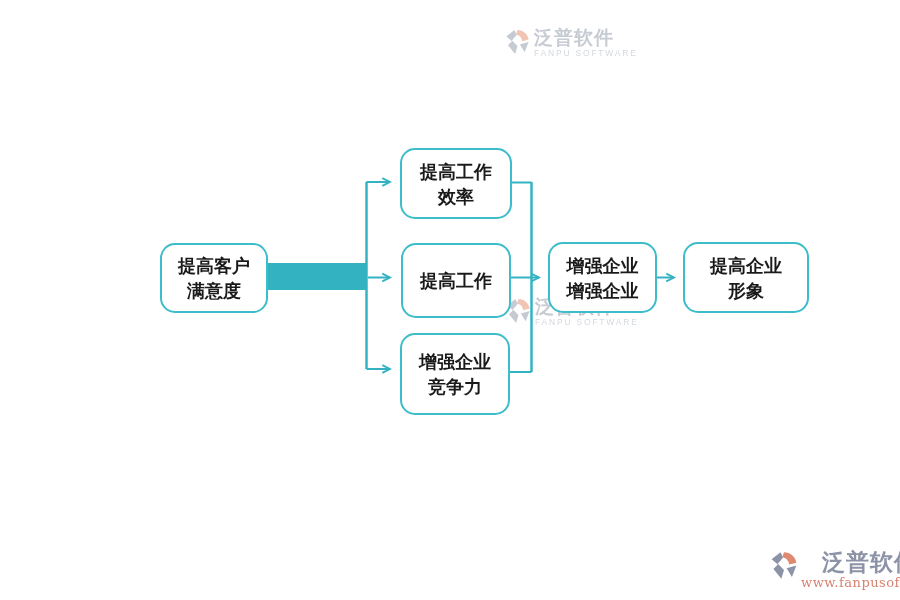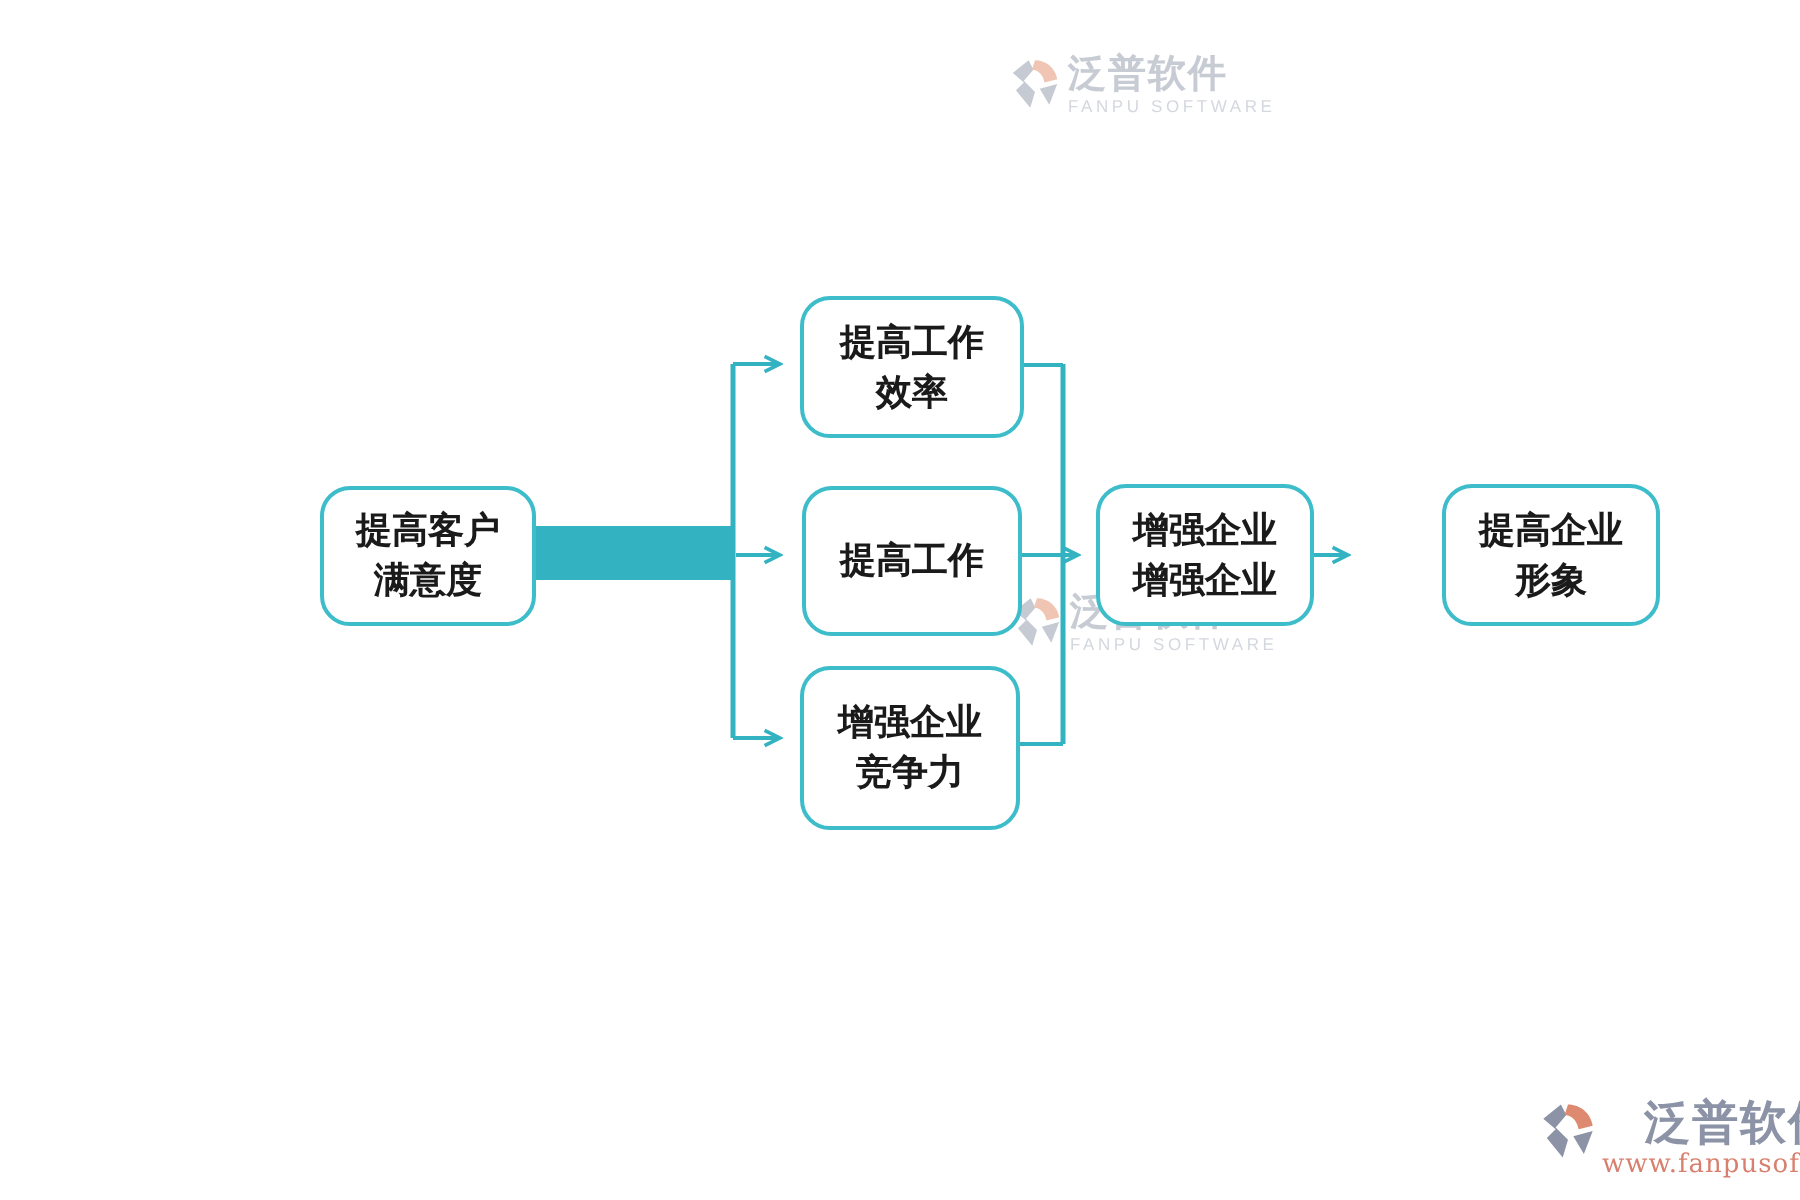--- a/index.html
+++ b/index.html
@@ -118,21 +118,21 @@
   <div class="node" style="left:400px;top:333px;width:110px;height:82px;">
     <span>增强企业</span>
     <span>竞争力</span>
   </div>
 
   <div class="node" style="left:548px;top:242px;width:109px;height:71px;">
     <span>增强企业</span>
     <span>增强企业</span>
   </div>
 
-  <div class="node" style="left:721px;top:242px;width:109px;height:71px;">
+  <div class="node" style="left:683px;top:242px;width:126px;height:71px;">
     <span>提高企业</span>
     <span>形象</span>
   </div>
 
   <div class="footer-brand" style="left:769px;top:549px;">
     <svg class="fb-icon" width="30" height="33" viewBox="0 0 34 34">
       <path class="ico-gray" d="M13,2 L3,10 L10,16 L5,21 L14,32 L17,22 L10,15 L16,8 Z"></path>
       <path class="ico-red" d="M17,2 C24,2 30,7 31,14 L23,16 C22,11 19,8 15,8 Z"></path>
       <path class="ico-gray" d="M20,20 L31,17 L26,30 Z"></path>
     </svg>

